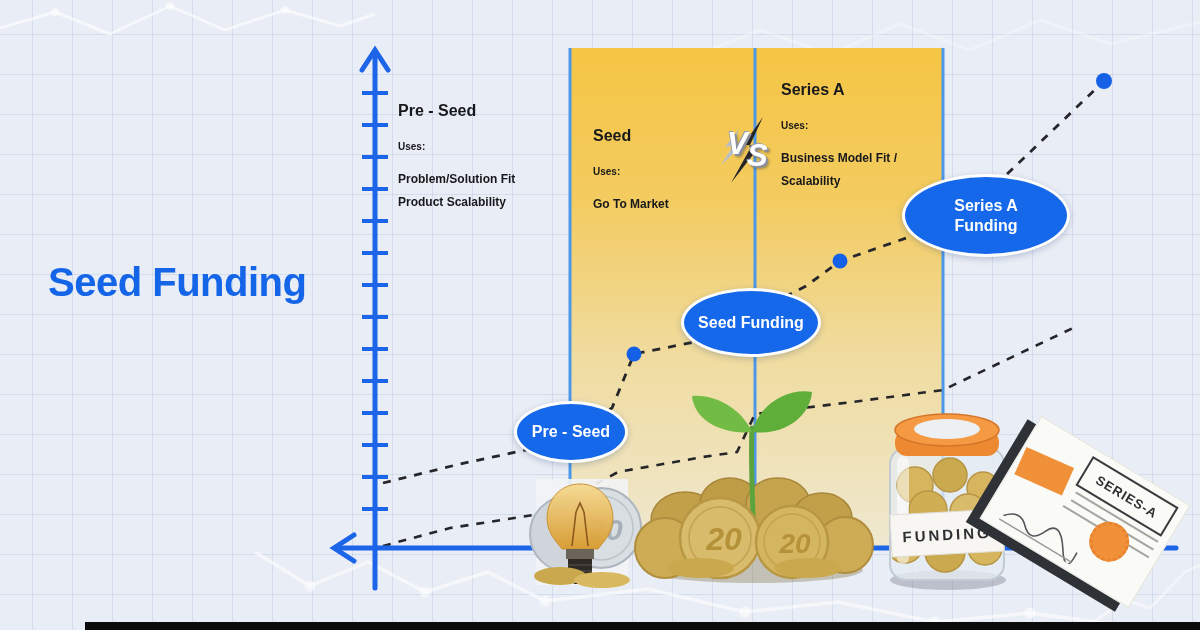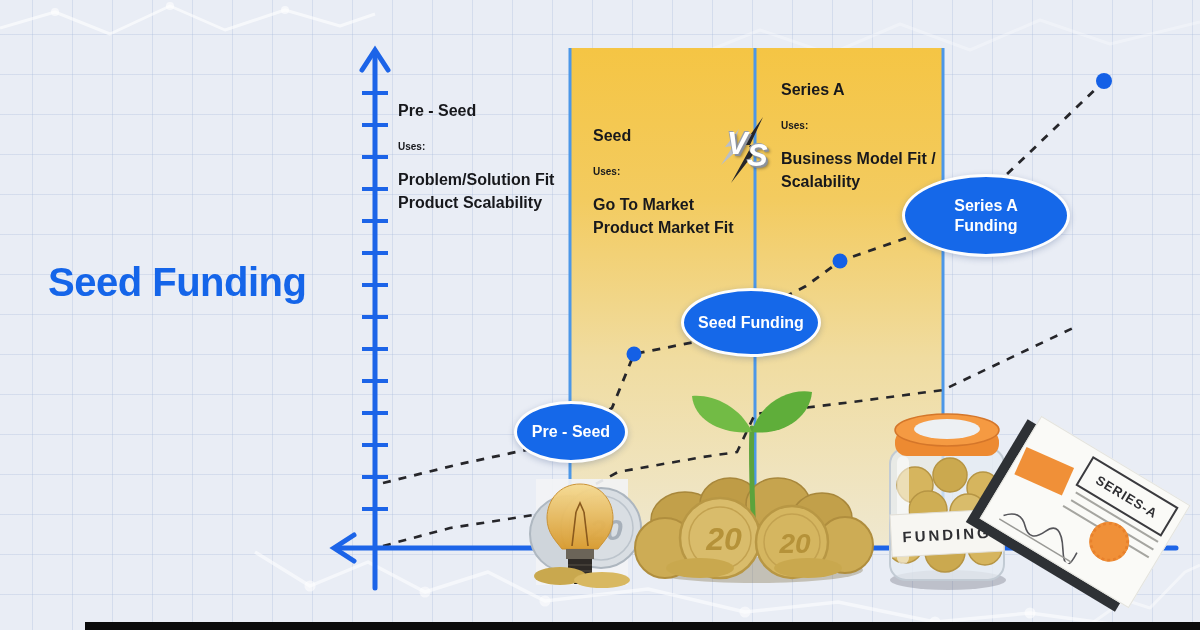--- a/index.html
+++ b/index.html
@@ -18,21 +18,21 @@
     position:absolute;left:570px;top:48px;width:373px;height:500px;z-index:1;
     background:linear-gradient(180deg,#F5C544 0%,#F3CB5F 30%,#F0DCA0 62%,#EFE8D0 100%);
   }
   svg.chart{position:absolute;left:0;top:0;z-index:2;}
   svg.illus{position:absolute;left:0;top:0;z-index:3;}
   .title{position:absolute;left:48px;top:256px;z-index:5;font-weight:700;font-size:40px;line-height:53px;letter-spacing:-0.5px;color:#1565E9;}
   .title .accent{color:#E8231C;}
   .stage-col{position:absolute;z-index:5;color:#17181C;font-weight:700;}
   .stage-col .heading{font-size:16px;margin:0 0 21px 0;}
   .stage-col .uses{font-size:10px;margin:0 0 16px 0;}
-  .stage-col .item{font-size:16px;line-height:23px;}
+  .stage-col .item{font-size:12px;line-height:23px;}
   .col-preseed{left:398px;top:102px;width:175px;}
   .col-seed{left:593px;top:112px;width:165px;margin-top:15px;}
   .col-seriesa{left:781px;top:81px;width:165px;}
   .vs{position:absolute;left:719px;top:117px;width:62px;height:66px;z-index:6;}
   .vs .bolt{position:absolute;left:0;top:0;}
   .vs .v,.vs .s{
     position:absolute;font-weight:800;font-style:italic;font-size:31px;color:#FFFFFF;
     text-shadow:2px 2px 0 #8B919C,-1px -1px 0 #9AA0AA,3px 3px 3px rgba(40,40,40,.45);
   }
   .vs .v{left:8px;top:9px;}
@@ -233,21 +233,20 @@
   <div class="stage-col col-preseed">
     <div class="heading">Pre - Seed</div>
     <div class="uses">Uses:</div>
     <div class="item">Problem/Solution Fit</div>
     <div class="item">Product Scalability</div>
   </div>
   <div class="stage-col col-seed">
     <div class="heading">Seed</div>
     <div class="uses">Uses:</div>
     <div class="item">Go To Market</div>
-    <div class="item">Product Market Fit</div>
   </div>
   <div class="stage-col col-seriesa">
     <div class="heading">Series A</div>
     <div class="uses">Uses:</div>
     <div class="item">Business Model Fit /</div>
     <div class="item">Scalability</div>
   </div>
 
   <div class="vs">
     <svg class="bolt" width="62" height="66">

